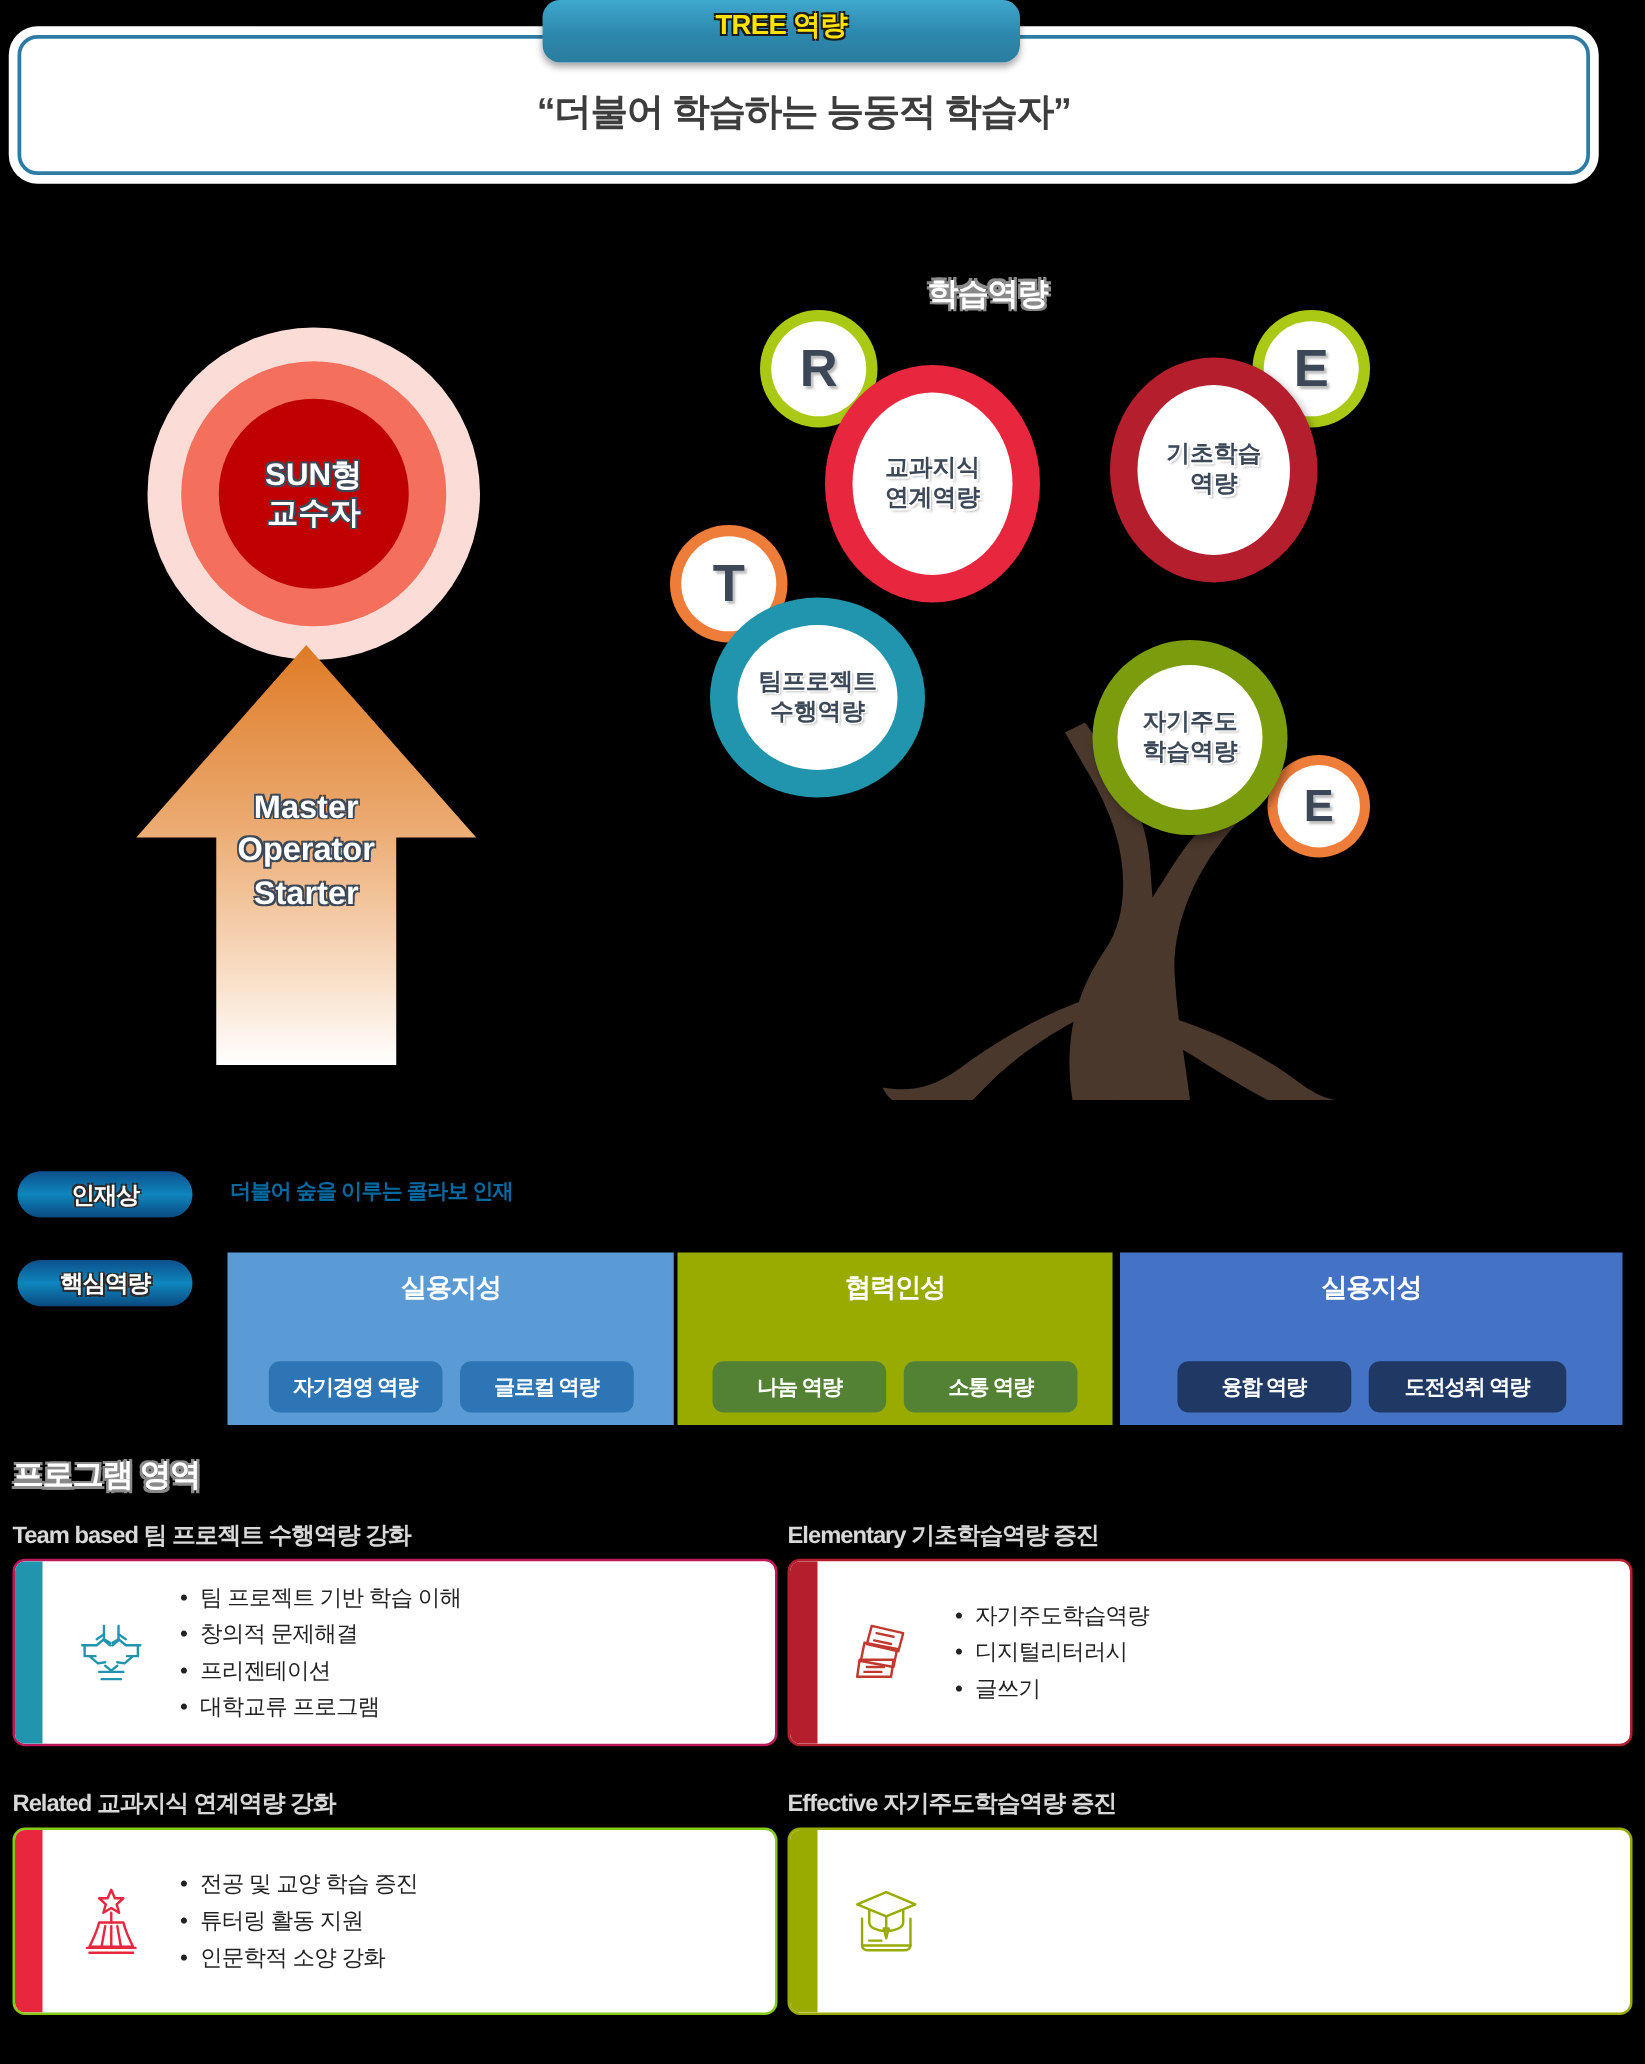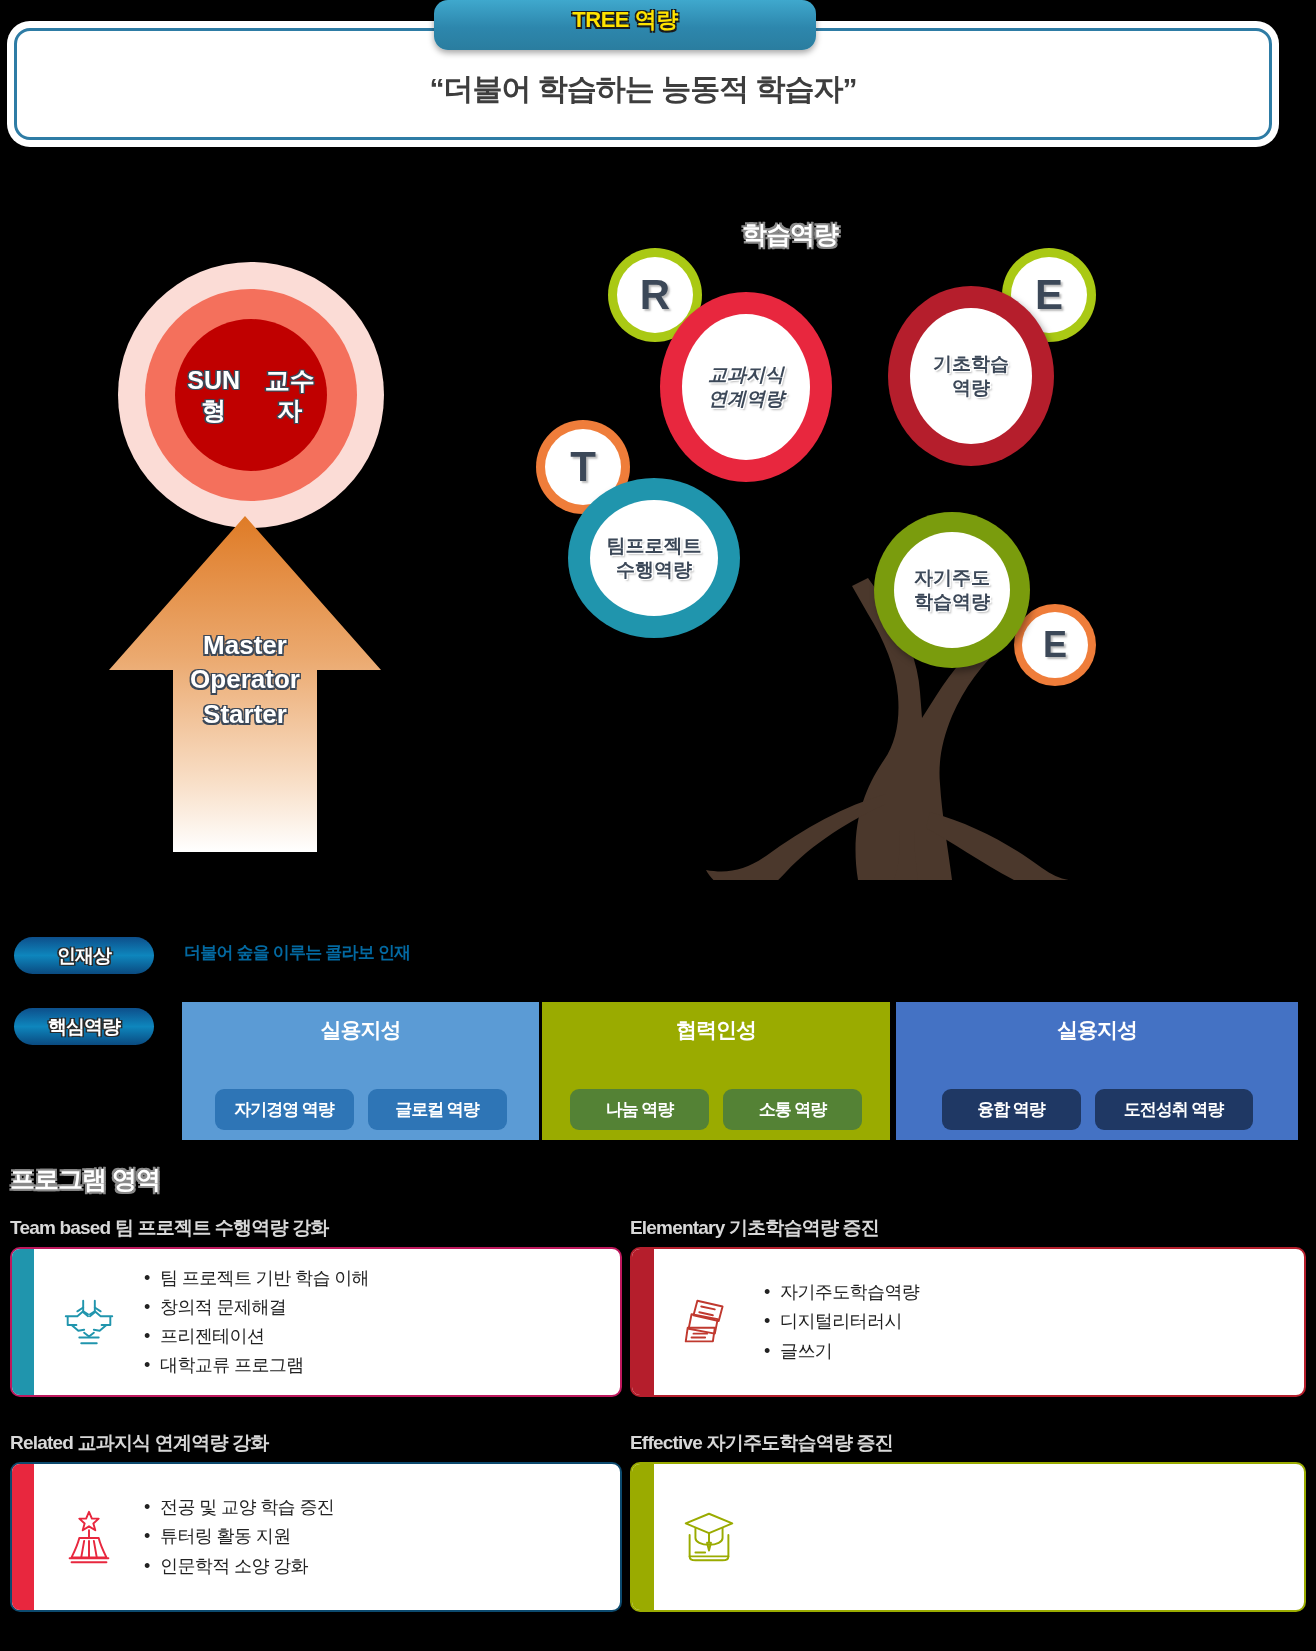--- a/index.html
+++ b/index.html
@@ -42,21 +42,21 @@
     position:absolute;left:118px;top:262px;width:266px;height:266px;
     border-radius:50%;background:#fbdcd6;
   }
   .sun-mid{
     position:absolute;left:27px;top:27px;width:212px;height:212px;
     border-radius:50%;background:#f4705c;
   }
   .sun-inner{
     position:absolute;left:30px;top:30px;width:152px;height:152px;
     border-radius:50%;background:#c00000;
-    display:flex;align-items:center;justify-content:center;
+    display:flex;align-items:center;justify-content:center;flex-direction:column;
   }
   .sun-inner div{
     font-size:25px;font-weight:bold;color:#ffffff;line-height:1.22;text-align:center;
     text-shadow:-1.4px -1.4px 0 #3c4858,1.4px -1.4px 0 #3c4858,-1.4px 1.4px 0 #3c4858,1.4px 1.4px 0 #3c4858;
   }
   .arrow{
     position:absolute;left:105px;top:512px;width:280px;height:340px;
   }
   .arrow-label{
     position:absolute;left:0;right:0;top:116px;text-align:center;
@@ -227,21 +227,21 @@
         <span class="txt">T</span>
       </div>
   </div>
 
   <div class="letter" style="left:1014px;top:604px;width:82px;height:82px;padding:8px;background:#ef7d3a;">
     <div class="inner">
         <span class="txt" style="font-size:36px;">E</span>
       </div>
   </div>
 
-  <div class="bubble" style="left:660px;top:292px;width:172px;height:190px;padding:22px;background:#e8273e;font-style:italic;">
+  <div class="bubble" style="left:660px;top:292px;width:172px;height:190px;padding:22px;background:#e8273e;">
     <div class="inner">
       <div class="txt">
         <div>교과지식</div>
         <div>연계역량</div>
       </div>
     </div>
   </div>
 
   <div class="bubble" style="left:888px;top:286px;width:166px;height:180px;padding:22px;background:#b51e2c;">
     <div class="inner">
@@ -339,21 +339,21 @@
       </svg>
     </div>
     <ul>
       <li>자기주도학습역량</li>
       <li>디지털리터러시</li>
       <li>글쓰기</li>
     </ul>
   </div>
 
   <div class="prog-label" style="left:10px;top:1430px;">Related 교과지식 연계역량 강화</div>
-  <div class="prog-card" style="left:10px;top:1462px;width:612px;height:150px;border:2px solid #0c4a6e;">
+  <div class="prog-card" style="left:10px;top:1462px;width:612px;height:150px;border:2px solid #84cc16;">
     <div class="bar" style="background:#e8273e;"></div>
     <div class="ico">
       <svg viewBox="0 0 64 64" width="62" height="62" fill="none" stroke="#e8273e" stroke-width="2" stroke-linecap="round" stroke-linejoin="round">
         <path d="M32 6l3 7h7l-5.5 5 2 7-6.5-4-6.5 4 2-7L22 13h7z"></path>
         <path d="M32 25v8"></path>
         <path d="M22 33c-2 8-5 14-8 20h36c-3-6-6-12-8-20z"></path>
         <path d="M27 36l-3 17M32 36v17M37 36l3 17"></path>
         <path d="M12 54h40M14 58h36"></path>
       </svg>
     </div>

